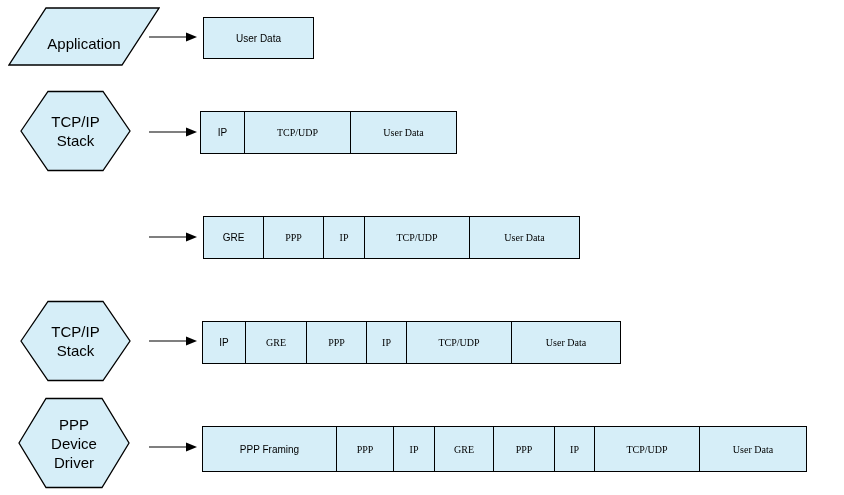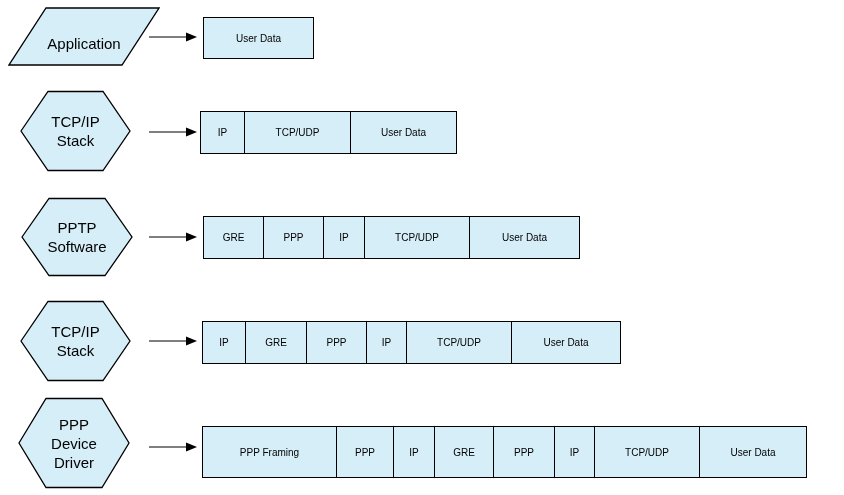--- a/index.html
+++ b/index.html
@@ -41,21 +41,21 @@
     border:1.4px solid var(--border);
     box-sizing:border-box;
   }
   .seg{
     display:flex;align-items:center;justify-content:center;
     box-sizing:border-box;
     font-size:10px;
     white-space:nowrap;
     height:100%;
   }
-  .seg + .seg{border-left:1.4px solid var(--border);}
+  .seg + .seg{border-left:1.4px solid var(--border);font-family:Liberation Serif, serif;}
 </style>
 </head>
 <body>
 
 <div id="diagram">
 
   <div class="shape-wrap" style="left:8px;top:7px;width:152px;height:73px">
     <svg width="152" height="59" viewBox="0 0 152 59">
       <polygon points="38,1 151,1 114,58 1,58"></polygon>
     </svg>
@@ -79,27 +79,20 @@
   <svg class="arrow" style="left:148px;top:126px" width="50" height="12">
     <line x1="1" y1="6" x2="38" y2="6"></line>
     <polygon points="38,1.5 49,6 38,10.5"></polygon>
   </svg>
   <div class="packet" style="left:200px;top:111px;height:43px">
     <span class="seg" style="width:43px">IP</span>
     <span class="seg" style="width:106px">TCP/UDP</span>
     <span class="seg" style="width:106px">User Data</span>
   </div>
 
-  <div class="shape-wrap" style="left:21px;top:197px;width:112px;height:80px">
-    <svg width="112" height="80" viewBox="0 0 112 80">
-      <polygon points="1,40 28,1.5 84,1.5 111,40 84,78.5 28,78.5"></polygon>
-    </svg>
-    <div class="stage-label">PPTP
-Software</div>
-  </div>
   <svg class="arrow" style="left:148px;top:231px" width="50" height="12">
     <line x1="1" y1="6" x2="38" y2="6"></line>
     <polygon points="38,1.5 49,6 38,10.5"></polygon>
   </svg>
   <div class="packet" style="left:203px;top:216px;height:43px">
     <span class="seg" style="width:59px">GRE</span>
     <span class="seg" style="width:60px">PPP</span>
     <span class="seg" style="width:41px">IP</span>
     <span class="seg" style="width:105px">TCP/UDP</span>
     <span class="seg" style="width:110px">User Data</span>
@@ -130,21 +123,21 @@
       <polygon points="1,46 28,1.5 84,1.5 111,46 84,90.5 28,90.5"></polygon>
     </svg>
     <div class="stage-label">PPP
 Device
 Driver</div>
   </div>
   <svg class="arrow" style="left:148px;top:441px" width="50" height="12">
     <line x1="1" y1="6" x2="38" y2="6"></line>
     <polygon points="38,1.5 49,6 38,10.5"></polygon>
   </svg>
-  <div class="packet" style="left:202px;top:426px;height:52px">
+  <div class="packet" style="left:202px;top:426px;height:46px">
     <span class="seg" style="width:133px">PPP Framing</span>
     <span class="seg" style="width:57px">PPP</span>
     <span class="seg" style="width:41px">IP</span>
     <span class="seg" style="width:59px">GRE</span>
     <span class="seg" style="width:61px">PPP</span>
     <span class="seg" style="width:40px">IP</span>
     <span class="seg" style="width:105px">TCP/UDP</span>
     <span class="seg" style="width:107px">User Data</span>
   </div>
 

